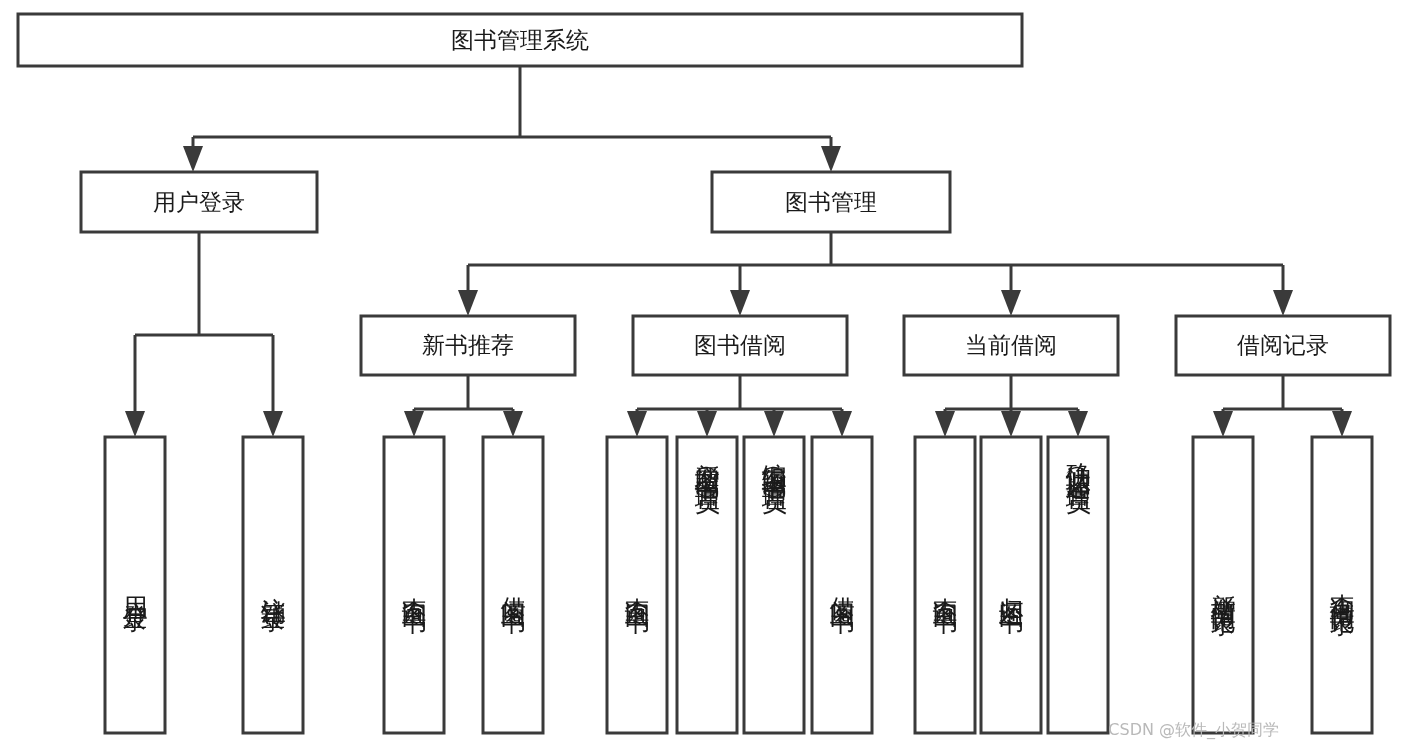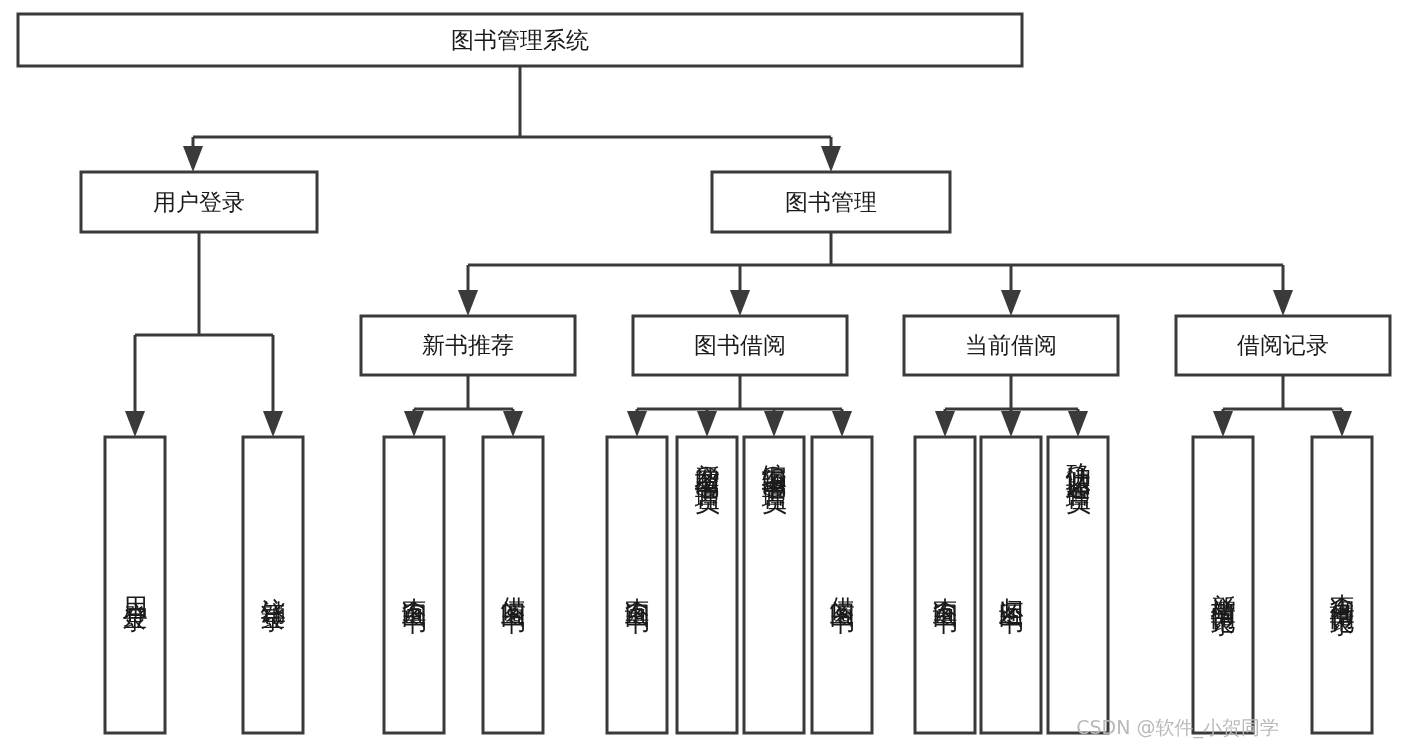--- a/index.html
+++ b/index.html
@@ -58,21 +58,21 @@
     line-height: 1.18;
     letter-spacing: 4px;
     color: #1a1a1a;
     white-space: nowrap;
   }
   #watermark {
     position: absolute;
     right: 8px;
     bottom: 6px;
     font-family: "DejaVu Sans", "Liberation Sans", sans-serif;
-    font-size: 19px;
+    font-size: 16px;
     color: #b9b9b9;
     white-space: nowrap;
     user-select: none;
   }
 </style>
 </head>
 <body>
 
 <div id="diagram-root">
 

